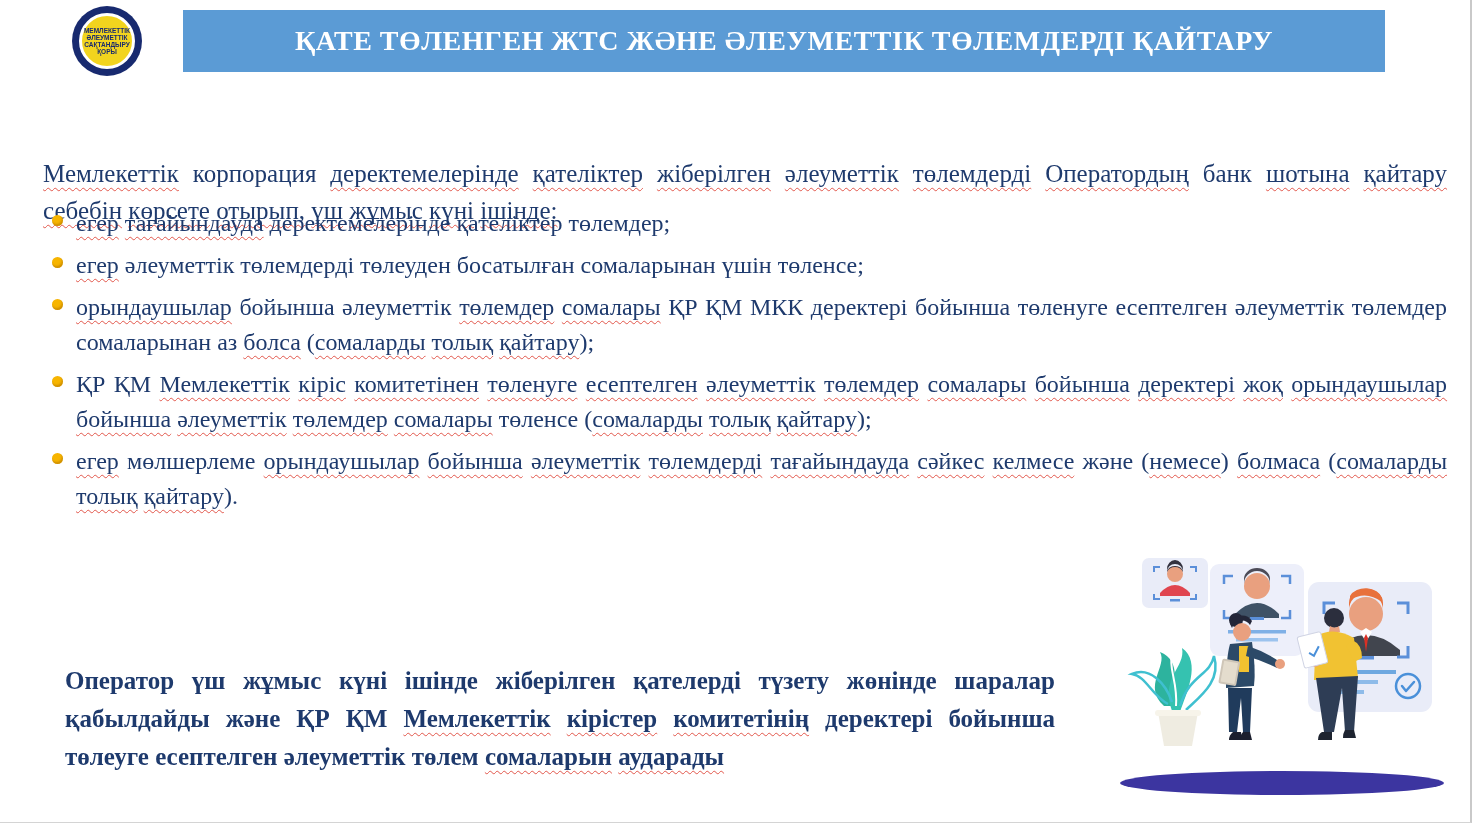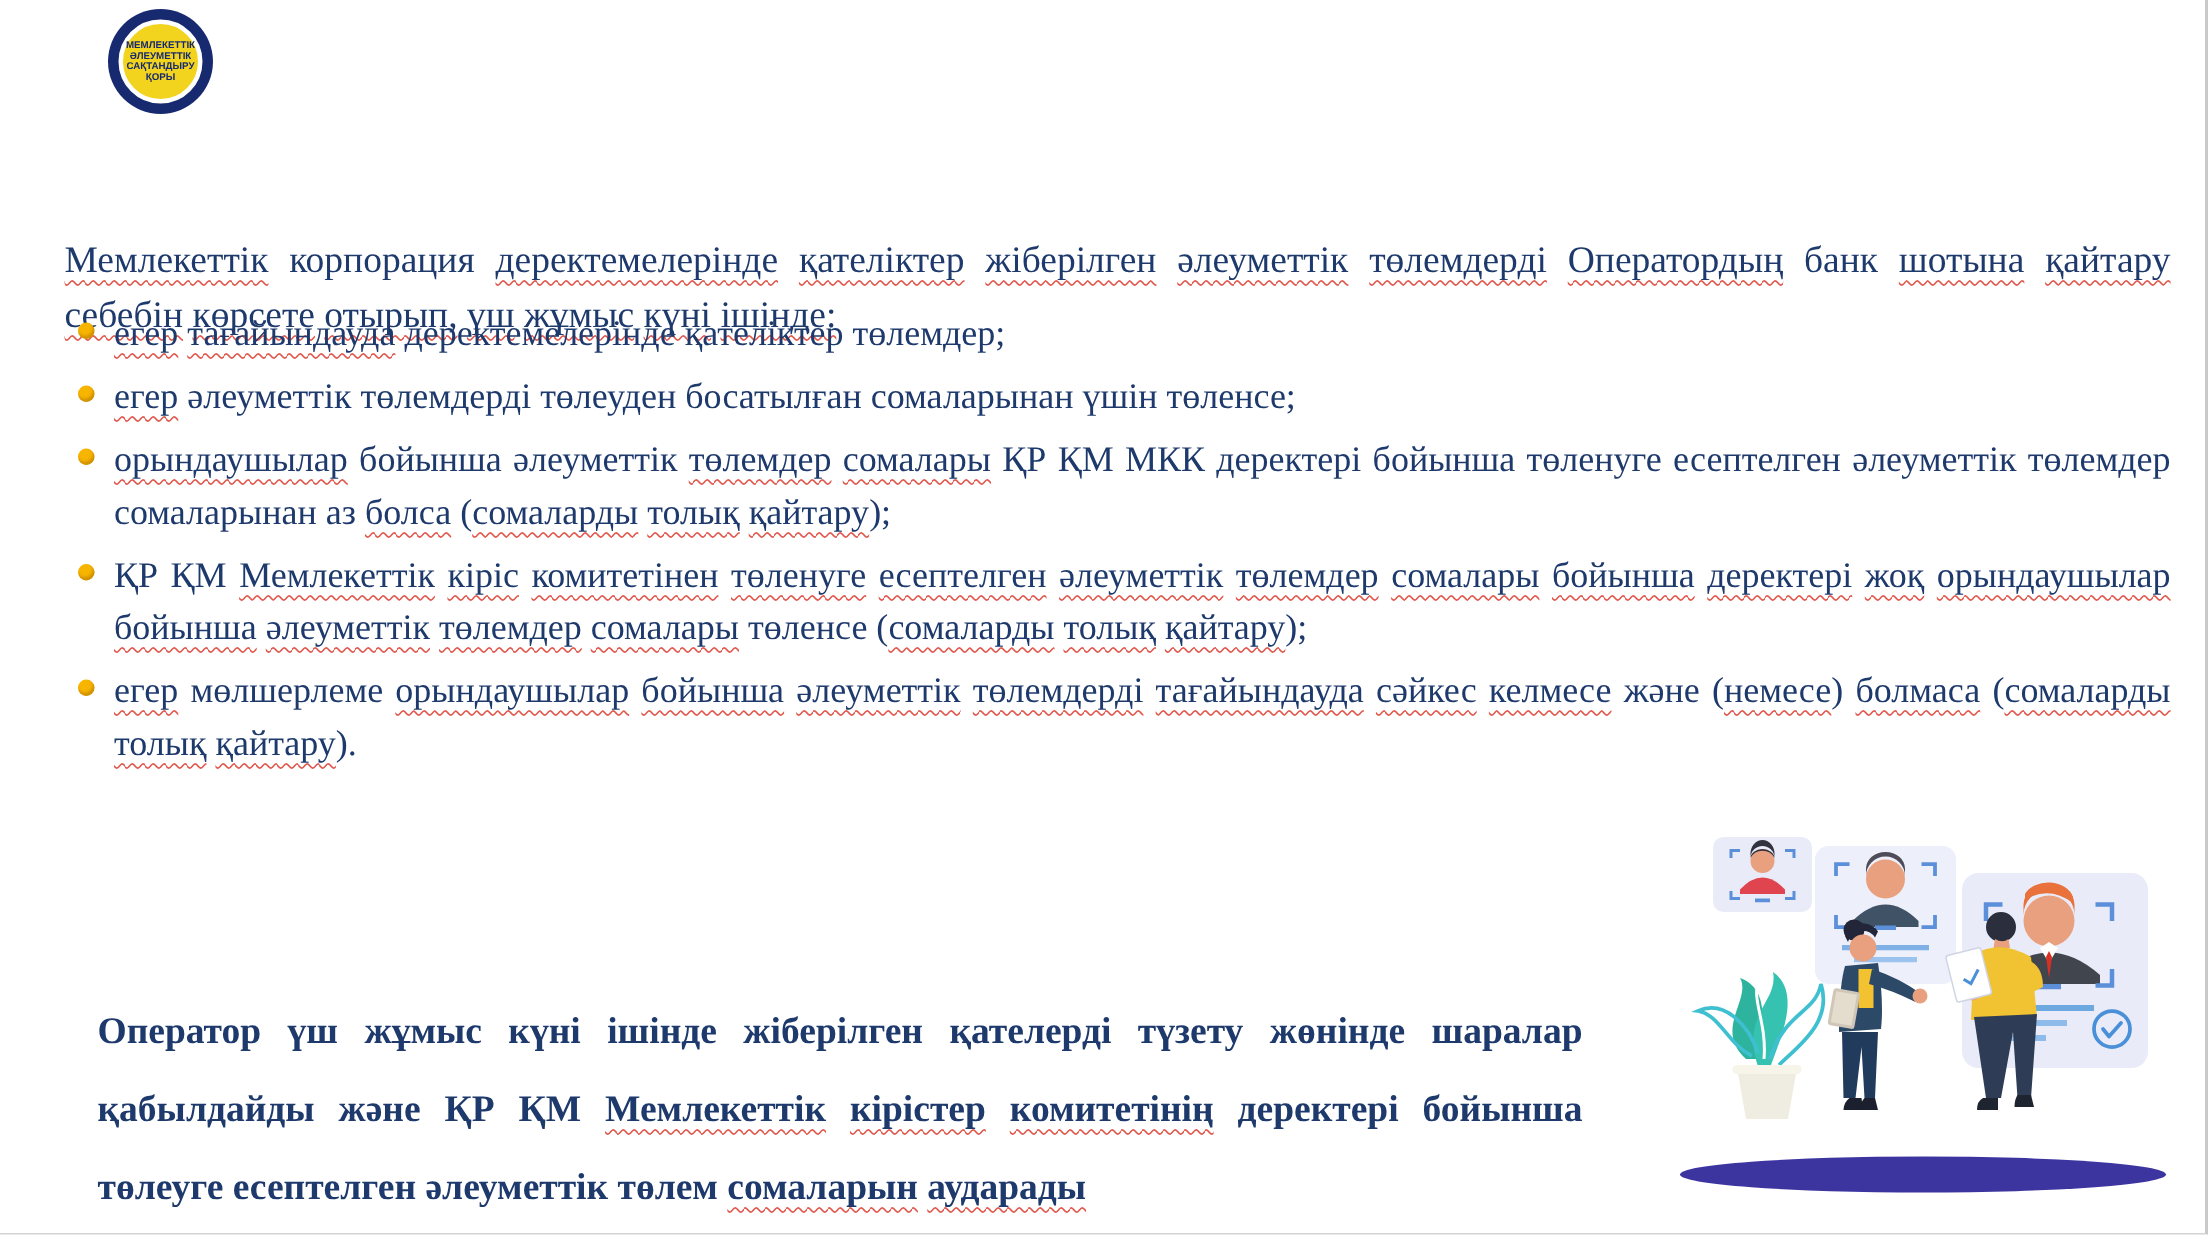--- a/index.html
+++ b/index.html
@@ -61,21 +61,21 @@
     box-shadow:inset -1px -2px 2px rgba(160,100,0,.45);
   }
   .bullet-text{
     flex:1;
     font-size:24px;color:#1e3a6d;
     line-height:35px;text-align:justify;
   }
   .footer-para{
     position:absolute;left:65px;top:637px;width:990px;
     font-size:25px;font-weight:bold;color:#1e3a6d;
-    line-height:52px;text-align:justify;
+    line-height:38px;text-align:justify;
   }
   
   .sq{
     text-decoration-line:underline;
     text-decoration-style:wavy;
     text-decoration-color:#e2574c;
     text-decoration-thickness:1px;
     text-underline-offset:5px;
   }
   
@@ -92,20 +92,23 @@
     <div class="logo-inner">
       <div>
         <div>МЕМЛЕКЕТТІК</div>
         <div>ӘЛЕУМЕТТІК</div>
         <div>САҚТАНДЫРУ</div>
         <div>ҚОРЫ</div>
       </div>
     </div>
   </div>
 
+  <div class="title-bar">
+    <h1>ҚАТЕ ТӨЛЕНГЕН ЖТС ЖӘНЕ ӘЛЕУМЕТТІК ТӨЛЕМДЕРДІ ҚАЙТАРУ</h1>
+  </div>
 
   <p class="intro"><span class="sq">Мемлекеттік</span><span> корпорация </span><span class="sq">деректемелерінде</span><span> </span><span class="sq">қателіктер</span><span> </span><span class="sq">жіберілген</span><span> </span><span class="sq">әлеуметтік</span><span> </span><span class="sq">төлемдерді</span><span> </span><span class="sq">Оператордың</span><span> банк </span><span class="sq">шотына</span><span> </span><span class="sq">қайтару</span><span> </span><span class="sq">себебін</span><span> </span><span class="sq">көрсете</span><span> </span><span class="sq">отырып,</span><span> </span><span class="sq">үш</span><span> </span><span class="sq">жұмыс</span><span> </span><span class="sq">күні</span><span> </span><span class="sq">ішінде:</span></p>
 
   <ul class="bullets">
     <li>
       <span class="bullet-dot"></span>
       <div class="bullet-text"><span class="sq">егер</span><span> </span><span class="sq">тағайындауда</span><span> деректемелерінде қателіктер төлемдер;</span></div>
     </li>
     <li>
       <span class="bullet-dot"></span>

